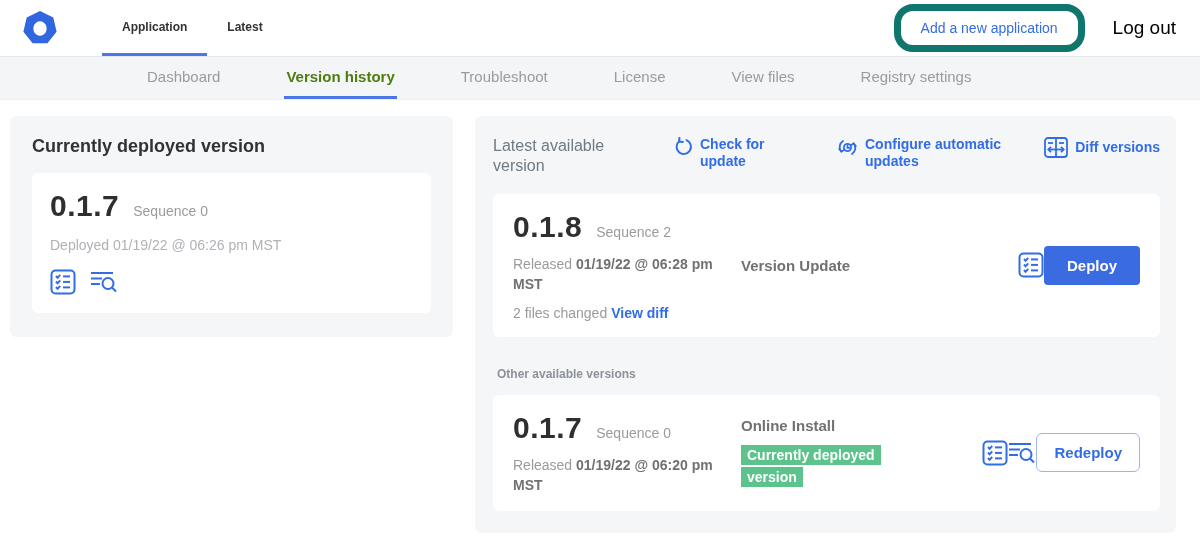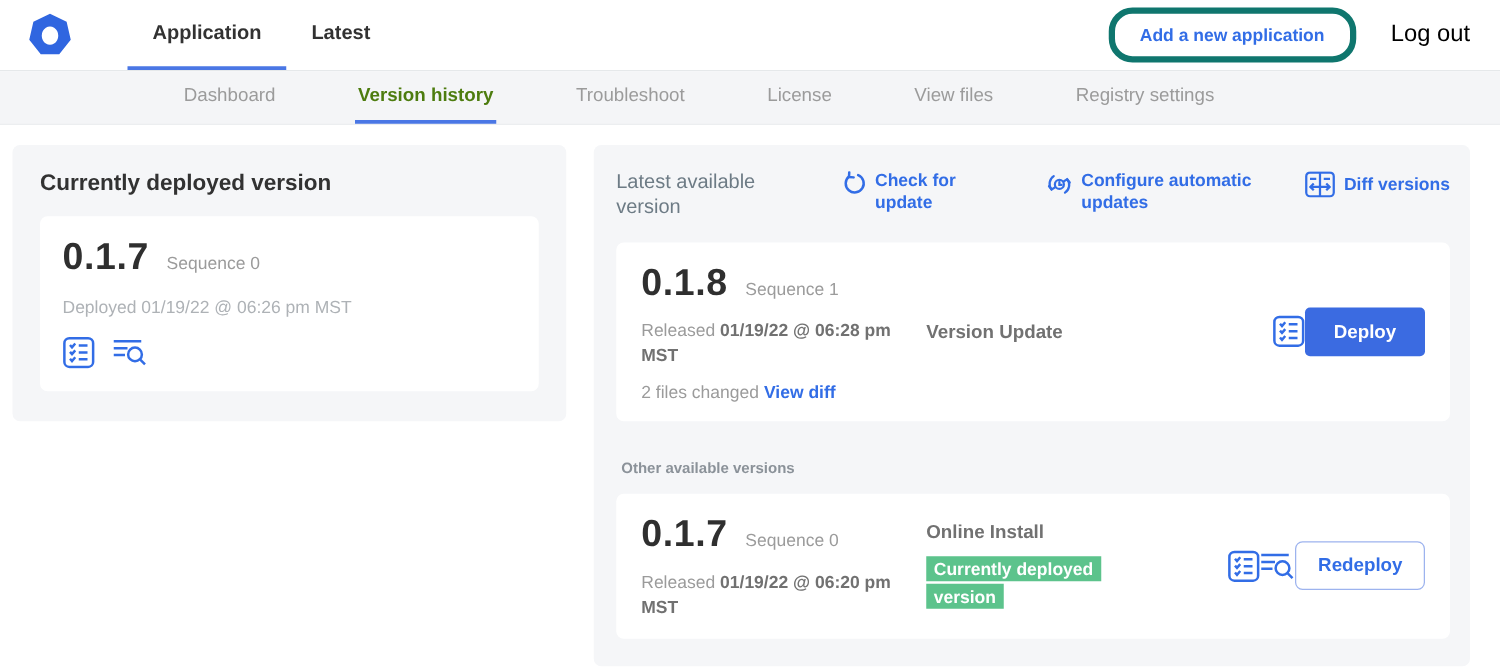--- a/index.html
+++ b/index.html
@@ -3,24 +3,24 @@
 <meta charset="utf-8">
 <style>
   * { margin:0; padding:0; box-sizing:border-box; }
   html,body { width:1200px; height:536px; background:#ffffff; overflow:hidden;
     font-family:"Liberation Sans","DejaVu Sans",sans-serif; -webkit-font-smoothing:antialiased; }
 
   
   .topnav { height:57px; display:flex; align-items:stretch; border-bottom:1px solid #e5e8ea; background:#fff; padding:0 24px 0 22px; }
   .logo { align-self:center; width:36px; height:36px; margin-right:44px; display:flex; }
   .app-tabs { display:flex; }
-  .app-tab { display:flex; align-items:center; padding:0 20px; font-size:16px; font-weight:600; color:#323232; border-bottom:3px solid transparent; cursor:pointer; }
+  .app-tab { display:flex; align-items:center; padding:0 20px; font-size:12px; font-weight:600; color:#323232; border-bottom:3px solid transparent; cursor:pointer; }
   .app-tab.active { border-bottom-color:#4a77e5; }
   .topnav-right { margin-left:auto; display:flex; align-items:center; gap:28px; }
-  .add-app-btn { background:#fff; border:5px solid #0f766e; color:#326de6; font-weight:700; font-size:14px; padding:9px 20px; border-radius:19px; cursor:pointer; font-family:inherit; }
+  .add-app-btn { background:#fff; border:7px solid #0f766e; color:#326de6; font-weight:400; font-size:14px; padding:9px 20px; border-radius:19px; cursor:pointer; font-family:inherit; }
   .logout { font-size:19px; color:#000000; cursor:pointer; }
 
   
   .subnav { height:43px; background:#f4f5f7; display:flex; align-items:stretch; padding-left:145px; gap:62px; border-bottom:1px solid #eceef0; }
   .subnav-item { display:flex; align-items:center; font-size:15px; color:#9b9b9b; border-bottom:3px solid transparent; padding:0 2px; cursor:pointer; }
   .subnav-item.active { color:#4d7c0f; font-weight:600; border-bottom-color:#4a77e5; }
 
   
   .main { display:flex; align-items:flex-start; gap:22px; padding:16px 24px 0 10px; }
 
@@ -162,21 +162,21 @@
           <polyline points="17,9.8 19.7,12.5 17,15.2"></polyline>
         </svg>
         <span>Diff versions</span>
       </div>
     </div>
 
     <div class="release-card">
       <div class="rc-left">
         <div class="version-row">
           <span class="version-num">0.1.8</span>
-          <span class="sequence">Sequence 1</span>
+          <span class="sequence">Sequence 2</span>
         </div>
         <div class="released-line">
           <span>Released</span>
           <b>01/19/22 @ 06:28 pm MST</b>
         </div>
         <div class="files-line">
           <span>2 files changed</span>
           <span class="view-diff">View diff</span>
         </div>
       </div>

